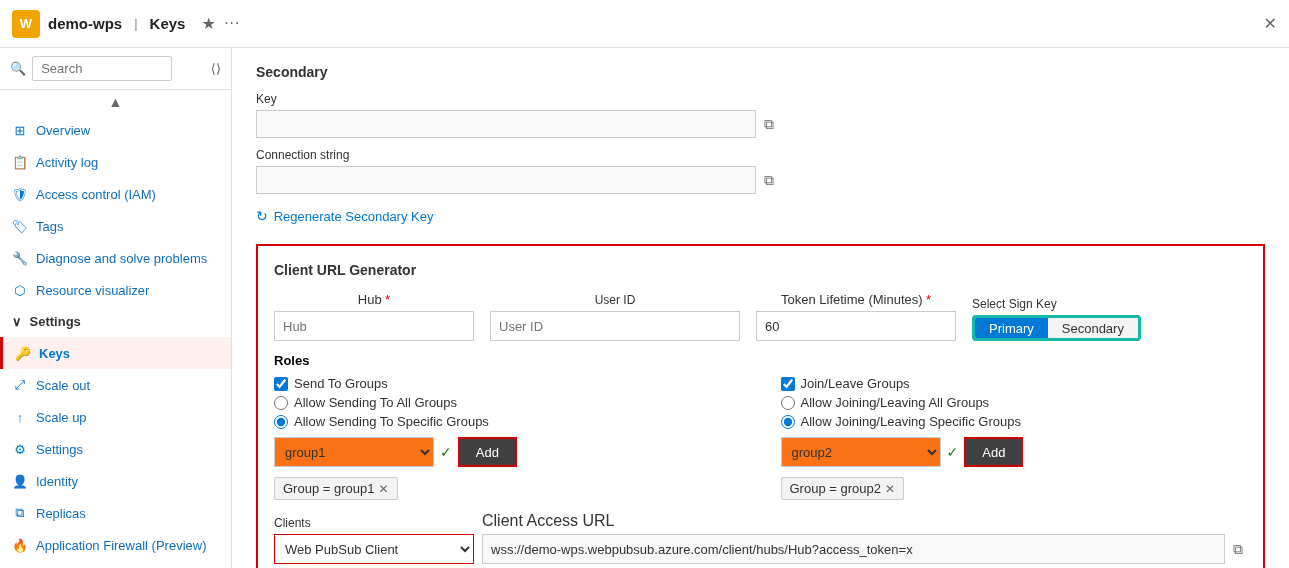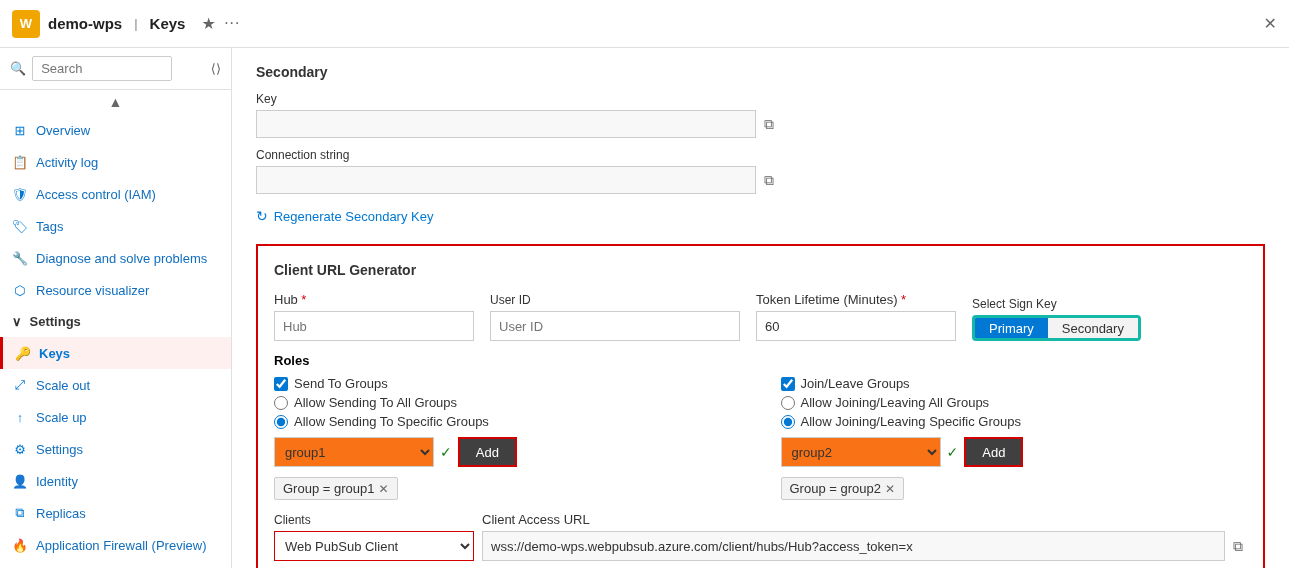--- a/index.html
+++ b/index.html
@@ -125,21 +125,21 @@
     .generator-box {
       border: 2px solid #d40000;
       padding: 16px;
       margin-top: 16px;
       background: #fff;
     }
     .generator-title { font-size: 14px; font-weight: 600; color: #333; margin-bottom: 14px; }
 
     .form-row { display: flex; gap: 16px; margin-bottom: 12px; align-items: flex-end; }
     .form-field { display: flex; flex-direction: column; }
-    .form-field label { font-size: 12px; color: #333; margin-bottom: 4px; }
+    .form-field label { font-size: 12px; color: #333; margin-bottom: 4px; text-align: center; }
     .form-field label .req { color: #d40000; }
     .form-field input {
       height: 30px;
       border: 1px solid #ccc;
       padding: 0 8px;
       font-size: 13px;
       color: #333;
     }
     .form-field.hub { width: 200px; }
     .form-field.userid { width: 250px; }
@@ -213,21 +213,21 @@
       border: 1px solid #d40000;
       height: 30px;
       padding: 0 6px;
       font-size: 13px;
       color: #333;
       background: #fff;
       width: 200px;
     }
 
     .url-field { display: flex; flex-direction: column; flex: 1; }
-    .url-field label { font-size: 13px; color: #333; margin-bottom: 4px; }
+    .url-field label { font-size: 16px; color: #333; margin-bottom: 4px; }
     .url-input-row { display: flex; align-items: center; gap: 4px; }
     .url-field input {
       flex: 1;
       height: 30px;
       border: 1px solid #ccc;
       background: #f8f8f8;
       padding: 0 8px;
       font-size: 13px;
       color: #333;
     }

